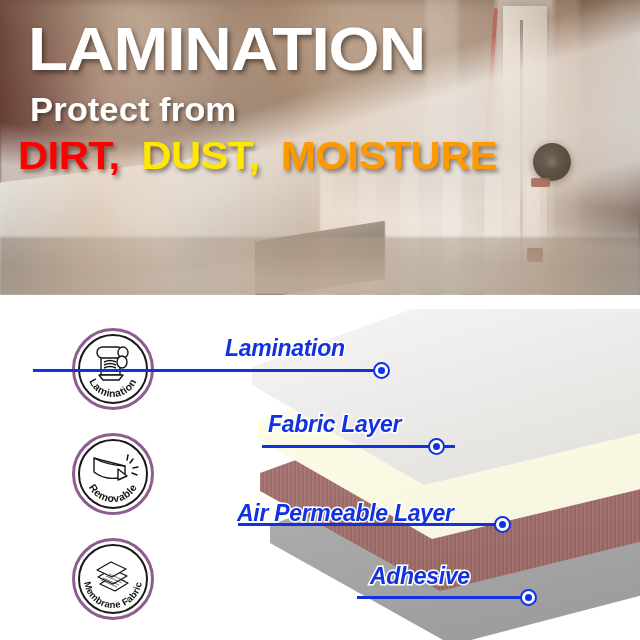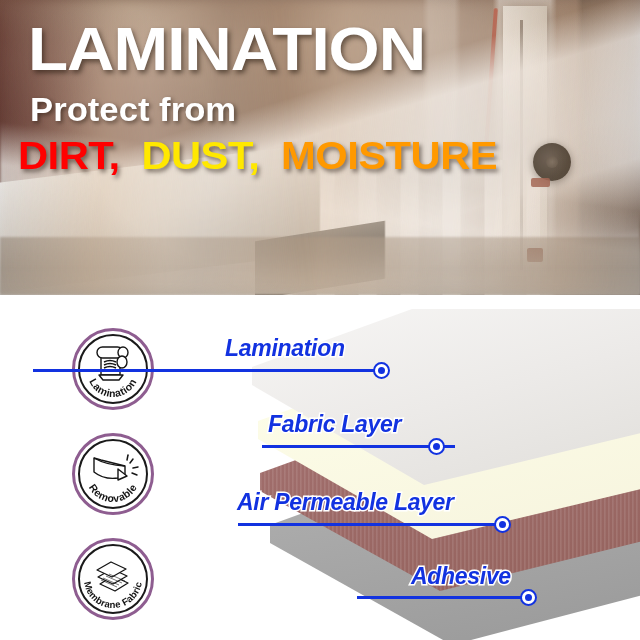--- a/index.html
+++ b/index.html
@@ -453,25 +453,25 @@
       <div class="callout-dot" style="left: 373px; top: 67px; border-color: rgb(18, 50, 224);"></div>
     </div>
 
     <div class="callout">
       <div class="callout-label" style="left: 268px; top: 118px; color: rgb(18, 50, 224);">Fabric Layer</div>
       <div class="callout-line" style="left: 262px; top: 150px; width: 193px; background: rgb(18, 50, 224);"></div>
       <div class="callout-dot" style="left: 428px; top: 143px; border-color: rgb(18, 50, 224);"></div>
     </div>
 
     <div class="callout">
-      <div class="callout-label" style="left: 237px; top: 196px; color: rgb(18, 50, 224);">Air Permeable Layer</div>
+      <div class="callout-label" style="left: 237px; top: 207px; color: rgb(18, 50, 224);">Air Permeable Layer</div>
       <div class="callout-line" style="left: 238px; top: 228px; width: 270px; background: rgb(18, 50, 224);"></div>
       <div class="callout-dot" style="left: 494px; top: 221px; border-color: rgb(18, 50, 224);"></div>
     </div>
 
     <div class="callout">
-      <div class="callout-label" style="left: 370px; top: 270px; color: rgb(18, 50, 224); margin-left: 41px;">Adhesive</div>
+      <div class="callout-label" style="left: 370px; top: 270px; color: rgb(18, 50, 224);">Adhesive</div>
       <div class="callout-line" style="left: 357px; top: 301px; width: 172px; background: rgb(18, 50, 224);"></div>
       <div class="callout-dot" style="left: 520px; top: 294px; border-color: rgb(18, 50, 224);"></div>
     </div>
 
   </div>
 </div>
 
 </body></html>

